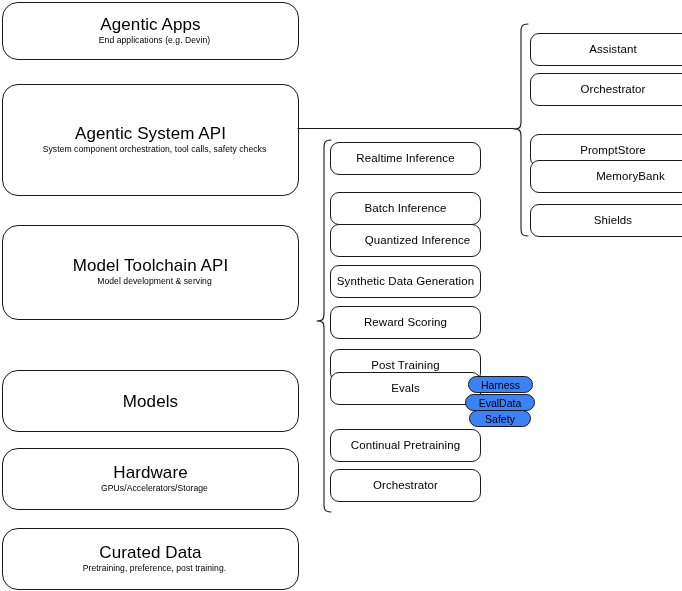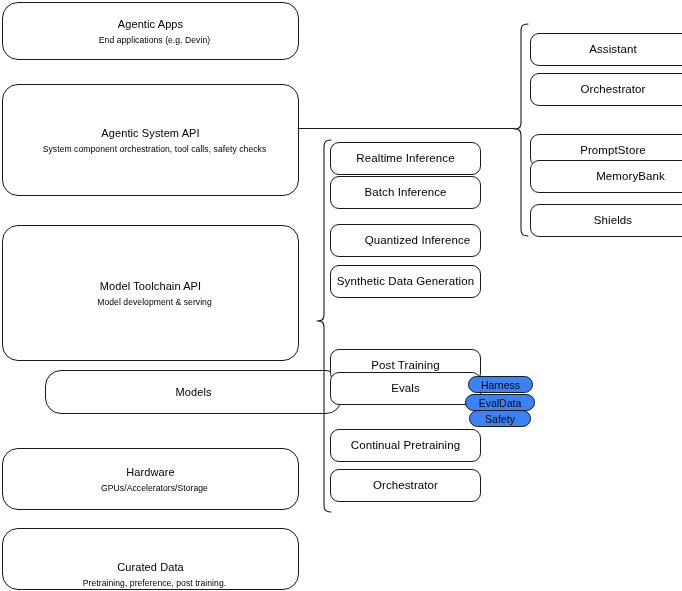--- a/index.html
+++ b/index.html
@@ -24,21 +24,21 @@
     border: 1px solid #1a1a1a;
     border-radius: 14px;
     display: flex;
     flex-direction: column;
     align-items: center;
     justify-content: center;
     text-align: center;
     color: #000000;
   }
   .box .title {
-    font-size: 11px;
+    font-size: 17px;
     line-height: 15px;
     letter-spacing: 0.1px;
   }
   .box .subtitle {
     font-size: 8.6px;
     line-height: 12px;
     margin-top: 2px;
     letter-spacing: 0.05px;
     padding-left: 8px;
   }
@@ -105,35 +105,35 @@
   <div class="box layer" style="top:2px;  height:58px;">
     <div class="title">Agentic Apps</div>
     <div class="subtitle">End applications (e.g. Devin)</div>
   </div>
 
   <div class="box layer" style="top:84px; height:112px;">
     <div class="title">Agentic System API</div>
     <div class="subtitle">System component orchestration, tool calls, safety checks</div>
   </div>
 
-  <div class="box layer" style="top:225px; height:136px;">
+  <div class="box layer" style="top:225px; height:95px;">
     <div class="title">Model Toolchain API</div>
     <div class="subtitle">Model development &amp; serving</div>
   </div>
 
-  <div class="box layer" style="top:370px; height:44px;margin-left:43px;">
+  <div class="box layer" style="top:370px; height:62px;">
     <div class="title">Models</div>
   </div>
 
   <div class="box layer" style="top:448px; height:62px;">
     <div class="title">Hardware</div>
     <div class="subtitle">GPUs/Accelerators/Storage</div>
   </div>
 
-  <div class="box layer" style="top:528px; height:62px;justify-content:flex-end;">
+  <div class="box layer" style="top:528px; height:62px;">
     <div class="title">Curated Data</div>
     <div class="subtitle">Pretraining, preference, post training.</div>
   </div>
 
   <svg class="connector" style="left:298px; top:120px; width:222px; height:20px;" viewBox="0 0 222 20">
     <line x1="0" y1="8.5" x2="216" y2="8.5"></line>
   </svg>
 
   <svg class="brace" style="left:508px; top:22px; width:26px; height:224px;" viewBox="0 0 26 224">
     <path d="M20,2 C13,2 13,6 13,10 L13,100 C13,106 11,107 6,107 C11,107 13,108 13,114 L13,206 C13,210 13,214 20,214"></path>
@@ -155,29 +155,32 @@
     <div class="title">Shields</div>
   </div>
 
   <svg class="brace" style="left:313px; top:138px; width:24px; height:384px;" viewBox="0 0 24 384">
     <path d="M18,2 C11,2 11,6 11,10 L11,176 C11,182 9,183 4,183 C9,183 11,184 11,190 L11,366 C11,370 11,374 18,374"></path>
   </svg>
 
   <div class="box mid" style="top:142px;">
     <div class="title">Realtime Inference</div>
   </div>
-  <div class="box mid" style="top:176px;">
+  <div class="box mid" style="top:192px;">
     <div class="title">Batch Inference</div>
   </div>
   <div class="box mid" style="top:224px;padding-left:24px;">
     <div class="title">Quantized Inference</div>
   </div>
   <div class="box mid" style="top:265px;">
     <div class="title">Synthetic Data Generation</div>
   </div>
+  <div class="box mid" style="top:306px;">
+    <div class="title">Reward Scoring</div>
+  </div>
   <div class="box mid" style="top:349px;">
     <div class="title">Post Training</div>
   </div>
   <div class="box mid" style="top:372px;">
     <div class="title">Evals</div>
   </div>
   <div class="box mid" style="top:429px;">
     <div class="title">Continual Pretraining</div>
   </div>
   <div class="box mid" style="top:469px;">

